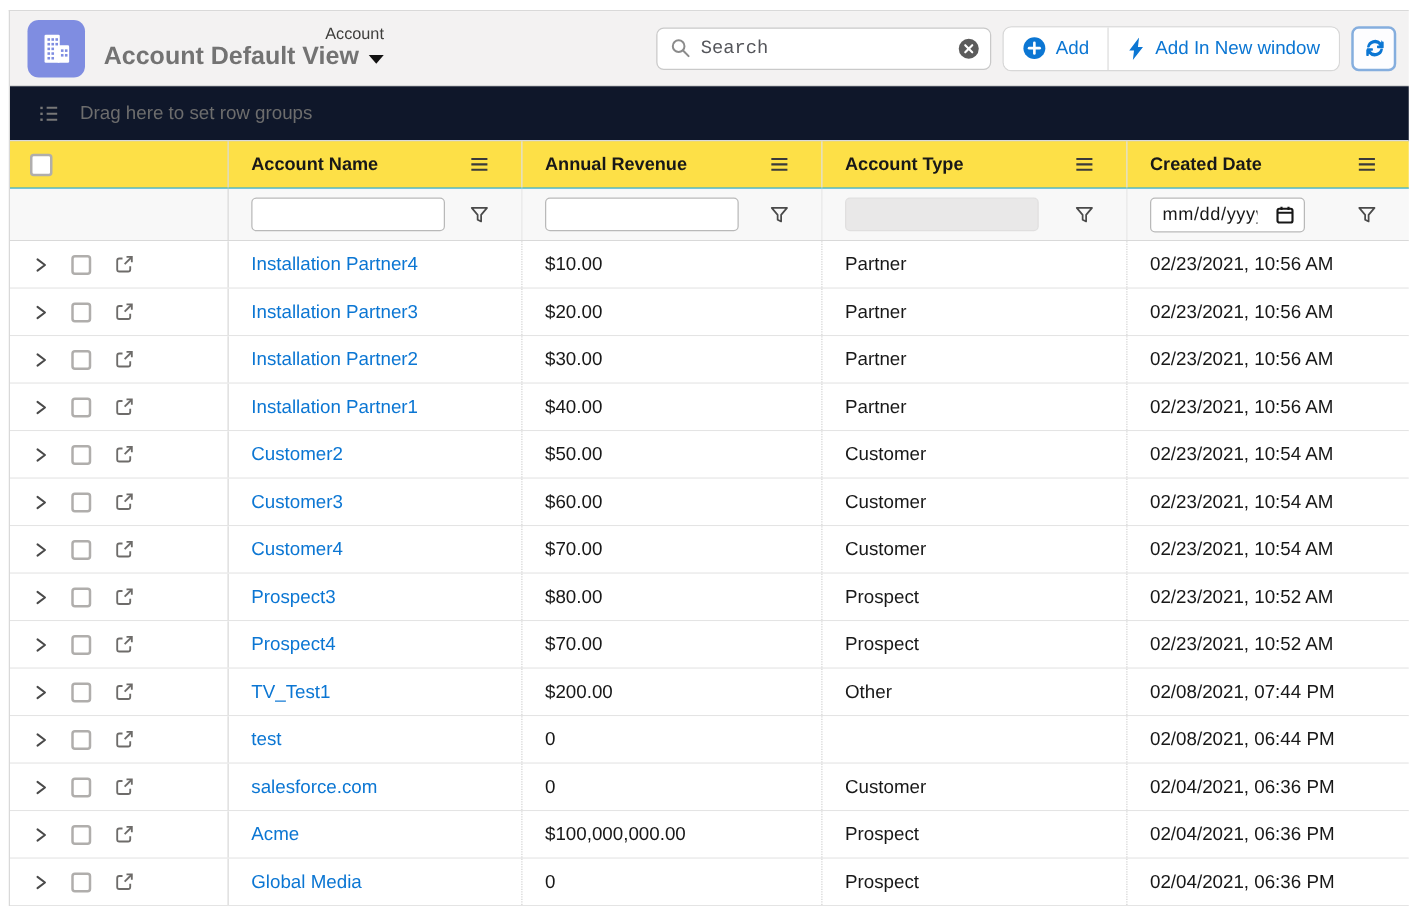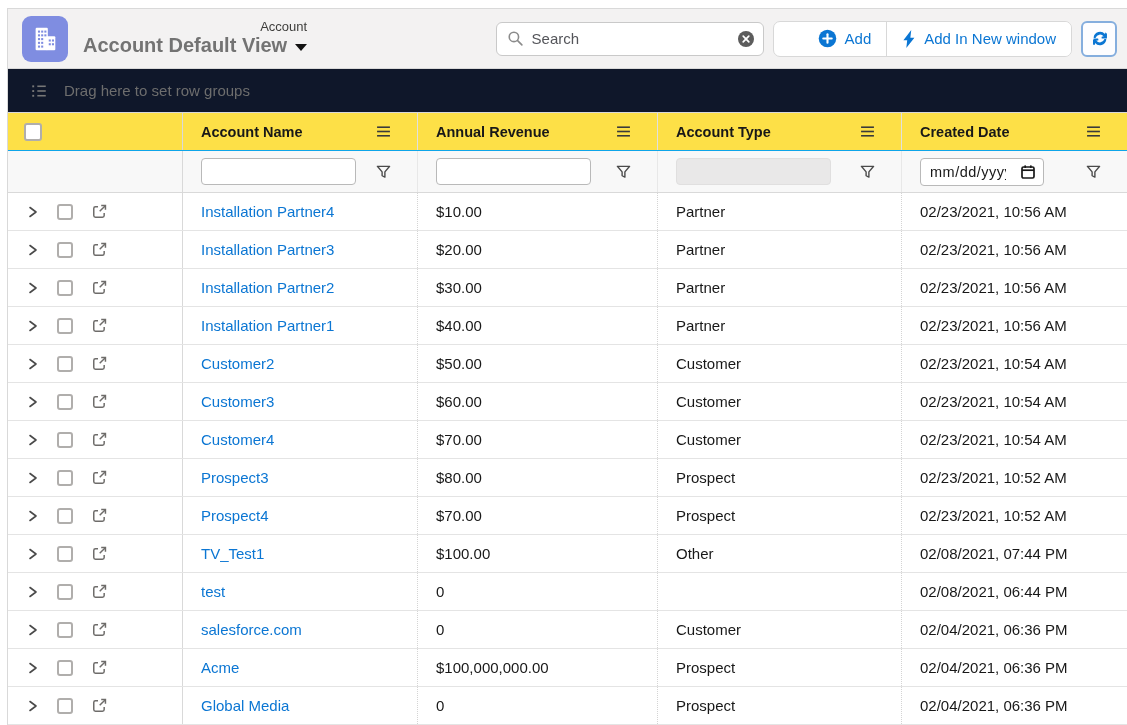--- a/index.html
+++ b/index.html
@@ -17,25 +17,25 @@
   .title-block { margin-left:15px; line-height:1.15;text-align:right; }
   .title-entity { font-size:13px; color:#3e3e3c; }
   .title-view { font-size:20px; font-weight:bold; color:#737373; display:flex; align-items:center; }
   .caret-down { width:0; height:0; border-left:6px solid transparent; border-right:6px solid transparent;
     border-top:7px solid #121212; margin-left:8px; margin-top:3px; }
   .tb-spacer { flex:1; }
 
   .searchbox { width:268px; height:34px; background:#fff; border:1px solid #c9c9c9;
     border-radius:6px; display:flex; align-items:center; padding:0 8px 0 10px; margin-right:9px; }
   .searchbox input { border:none; outline:none; flex:1; font-size:15px; color:#181818;
-    font-family:Liberation Sans, sans-serif; background:transparent; margin-left:8px; min-width:0; }
+    font-family:Liberation Mono, monospace; background:transparent; margin-left:8px; min-width:0; }
   .searchbox input::placeholder { color:#54555a; opacity:1; }
 
   .addgroup { height:36px; background:#fff; border:1px solid #d8d8d8; border-radius:7px;
-    display:flex; align-items:stretch; margin-right:9px; overflow:hidden;padding-left:29px; }
+    display:flex; align-items:stretch; margin-right:9px; overflow:hidden; }
   .addbtn { display:flex; align-items:center; gap:8px; padding:0 15px; background:#fff;
     border:none; cursor:pointer; font-size:15px; color:#0b76d3; font-family:"Liberation Sans", sans-serif; }
   .addgroup .divider { width:1px; background:#d8d8d8; }
 
   .refreshbtn { width:36px; height:36px; border:2px solid #85aede; border-radius:6px;
     background:#fdfdff; display:flex; align-items:center; justify-content:center;
     cursor:pointer; margin-right:4px; }
 
   
   .rowgroups { height:44px; background:#0f172a; border-bottom:1px solid #d9d9d9;
@@ -499,21 +499,21 @@
       <svg width="17" height="17" viewBox="0 0 16 16" class="iconbtn">
         <path d="M6.6 3.6H4.2c-.9 0-1.6.7-1.6 1.6v6.6c0 .9.7 1.6 1.6 1.6h6.6c.9 0 1.6-.7 1.6-1.6V9.4" fill="none" stroke="#6e6c6a" stroke-width="1.4"></path>
         <polyline points="9.6,2.4 13.6,2.4 13.6,6.4" fill="none" stroke="#6e6c6a" stroke-width="1.4"></polyline>
         <line x1="13.2" y1="2.8" x2="8.2" y2="7.8" stroke="#6e6c6a" stroke-width="1.4"></line>
       </svg>
     </div>
     <div class="cell">
       <a class="name-link">TV_Test1</a>
     </div>
     <div class="cell">
-      <span>$100.00</span>
+      <span>$200.00</span>
     </div>
     <div class="cell">
       <span>Other</span>
     </div>
     <div class="cell">
       <span>02/08/2021, 07:44 PM</span>
     </div>
   </div>
 
   <div class="grid-row data-row">

